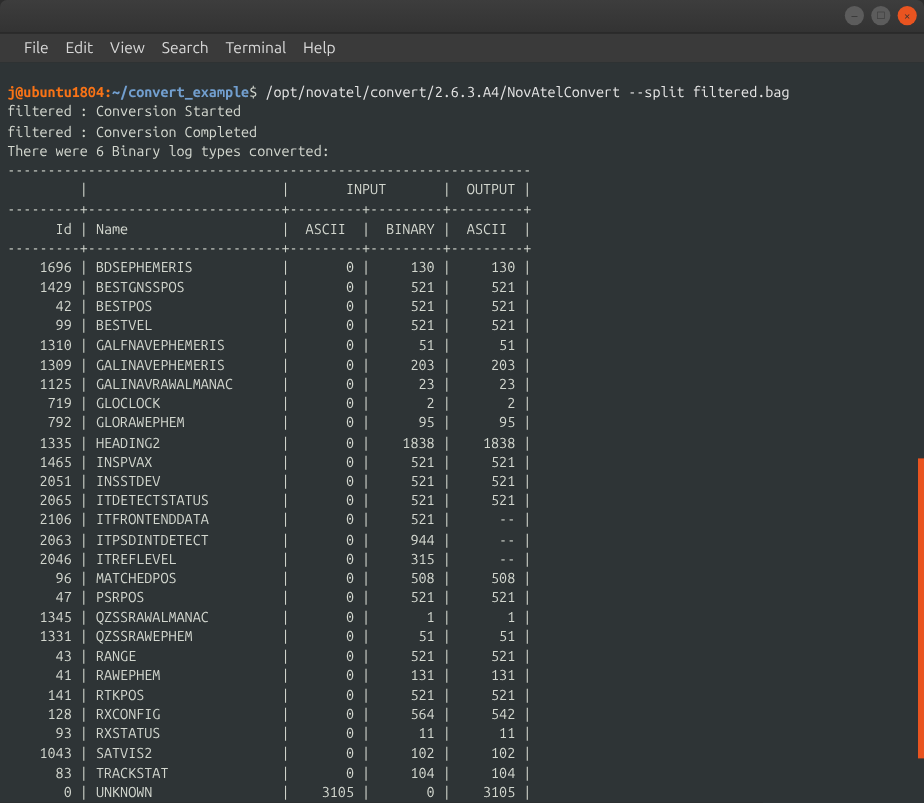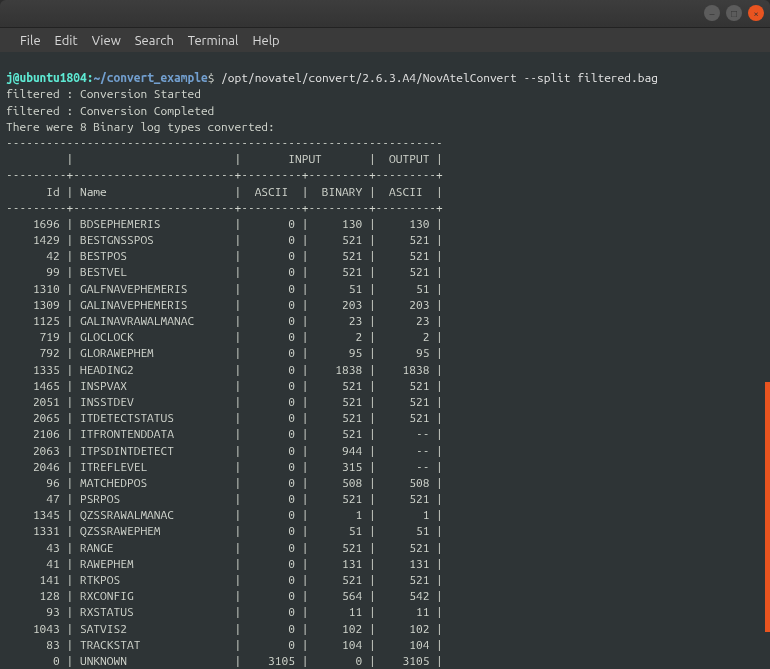--- a/index.html
+++ b/index.html
@@ -60,21 +60,21 @@
   .terminal {
     background: #2e3436;
     flex: 1;
     padding: 2px 6px 6px 6px;
     color: #d3d7cf;
     white-space: pre;
     line-height: 1.35;
     position: relative;
     overflow: hidden;
   }
-  .prompt-user { color: #5eead4; font-weight: bold; }
+  .prompt-user { color: #f97316; font-weight: bold; }
   .prompt-path { color: #729fcf; font-weight: bold; }
   .prompt-dollar { color: #d3d7cf; }
   .cmd { color: #e5e5e5; }
   .out { color: #d3d7cf; }
   .tbl { font-family: inherit; }
   .scroll-indicator {
     position: absolute;
     right: 0;
     top: 330px;
     width: 5px;
@@ -99,21 +99,21 @@
   <span>View</span>
   <span>Search</span>
   <span>Terminal</span>
   <span>Help</span>
 </div>
 
 <div class="terminal">
 <span class="prompt-user">j@ubuntu1804</span><span class="prompt-user">:</span><span class="prompt-path">~/convert_example</span><span class="prompt-dollar">$</span> <span class="cmd">/opt/novatel/convert/2.6.3.A4/NovAtelConvert --split filtered.bag</span>
 <span class="out">filtered : Conversion Started</span>
 <span class="out">filtered : Conversion Completed</span>
-<span class="out">There were 8 Binary log types converted:</span>
+<span class="out">There were 6 Binary log types converted:</span>
 <span class="out tbl">-----------------------------------------------------------------</span>
 <span class="out tbl">         |                        |       INPUT       |  OUTPUT |</span>
 <span class="out tbl">---------+------------------------+---------+---------+---------+</span>
 <span class="out tbl">      Id | Name                   |  ASCII  |  BINARY |  ASCII  |</span>
 <span class="out tbl">---------+------------------------+---------+---------+---------+</span>
 <span id="table-rows">    1696 | BDSEPHEMERIS           |       0 |     130 |     130 |
     1429 | BESTGNSSPOS            |       0 |     521 |     521 |
       42 | BESTPOS                |       0 |     521 |     521 |
       99 | BESTVEL                |       0 |     521 |     521 |
     1310 | GALFNAVEPHEMERIS       |       0 |      51 |      51 |

